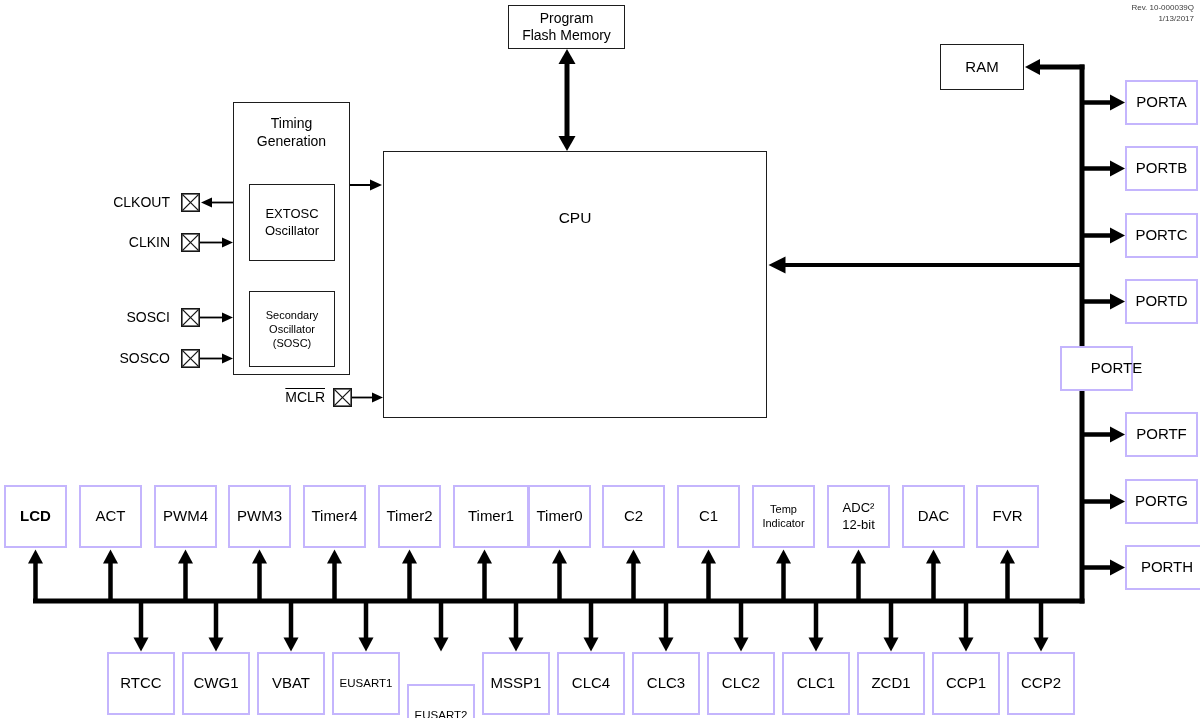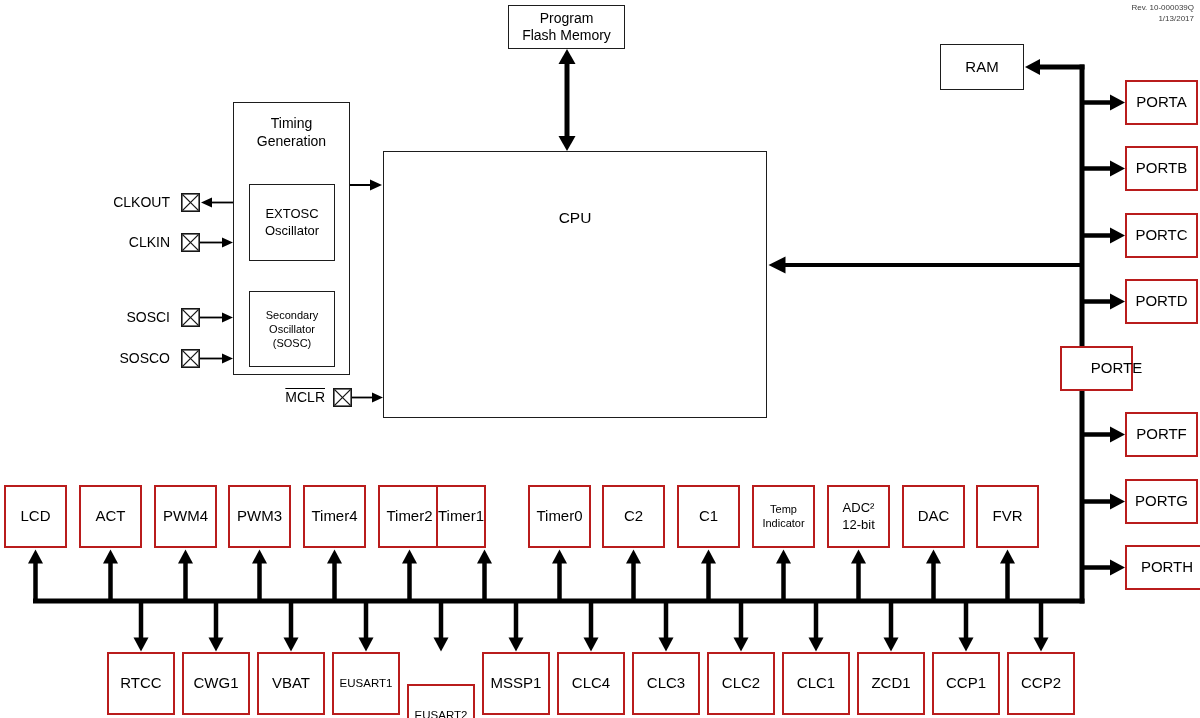--- a/index.html
+++ b/index.html
@@ -1,19 +1,19 @@
 <!DOCTYPE html>
 <html><head>
 <meta charset="utf-8">
 <style>
   html,body{margin:0;padding:0;background:#fff}
   #canvas{position:relative;width:1200px;height:718px;background:#ffffff;
           font-family:"Liberation Sans",sans-serif;color:#000;overflow:hidden}
   #wires{position:absolute;left:0;top:0;z-index:0}
-  .box{position:absolute;z-index:1;background:#fff;border:2px solid #b91c1c;
+  .box{position:absolute;z-index:1;background:#fff;border:2px solid #c4b5fd;
        display:flex;align-items:center;justify-content:center;text-align:center;
        white-space:pre-line;font-size:15px;line-height:1.25;box-sizing:border-box;color:#000}
   .box.lg{border:1.5px solid #1d1d1d}
   .pin-label{position:absolute;z-index:1;text-align:right;font-size:14px;line-height:19px;
              white-space:nowrap;color:#000}
   .pin-label.bar{text-decoration:overline}
   .rev{position:absolute;top:3px;right:6px;text-align:right;font-size:8px;line-height:1.35;
        color:#3c3c3c;z-index:1}
 </style>
 </head>
@@ -165,27 +165,27 @@
   </div>
 
 <div class="box" style="left: 1125px; top: 80px; width: 73px; height: 45px;"><span>PORTA</span></div>
     <div class="box" style="left: 1125px; top: 146px; width: 73px; height: 45px;"><span>PORTB</span></div>
     <div class="box" style="left: 1125px; top: 213px; width: 73px; height: 45px;"><span>PORTC</span></div>
     <div class="box" style="left: 1125px; top: 279px; width: 73px; height: 45px;"><span>PORTD</span></div>
     <div class="box" style="left: 1060px; top: 346px; width: 73px; height: 45px; padding-left: 40px;"><span>PORTE</span></div>
     <div class="box" style="left: 1125px; top: 412px; width: 73px; height: 45px;"><span>PORTF</span></div>
     <div class="box" style="left: 1125px; top: 479px; width: 73px; height: 45px;"><span>PORTG</span></div>
     <div class="box" style="left: 1125px; top: 545px; width: 84px; height: 45px;"><span>PORTH</span></div>
-    <div class="box" style="left: 4px; top: 485px; width: 63px; height: 63px;"><span>LCD</span></div>
+    <div class="box" style="left: 4px; top: 485px; width: 63px; height: 63px; font-weight: bold;"><span>LCD</span></div>
     <div class="box" style="left: 79px; top: 485px; width: 63px; height: 63px;"><span>ACT</span></div>
     <div class="box" style="left: 154px; top: 485px; width: 63px; height: 63px;"><span>PWM4</span></div>
     <div class="box" style="left: 228px; top: 485px; width: 63px; height: 63px;"><span>PWM3</span></div>
     <div class="box" style="left: 303px; top: 485px; width: 63px; height: 63px;"><span>Timer4</span></div>
     <div class="box" style="left: 378px; top: 485px; width: 63px; height: 63px;"><span>Timer2</span></div>
-    <div class="box" style="left: 436px; top: 485px; width: 50px; height: 63px;"><span>Timer1</span></div>
+    <div class="box" style="left: 453px; top: 485px; width: 76px; height: 63px;"><span>Timer1</span></div>
     <div class="box" style="left: 528px; top: 485px; width: 63px; height: 63px;"><span>Timer0</span></div>
     <div class="box" style="left: 602px; top: 485px; width: 63px; height: 63px;"><span>C2</span></div>
     <div class="box" style="left: 677px; top: 485px; width: 63px; height: 63px;"><span>C1</span></div>
     <div class="box" style="left: 752px; top: 485px; width: 63px; height: 63px;"><span style="font-size: 11px;">Temp
 Indicator</span></div>
     <div class="box" style="left: 827px; top: 485px; width: 63px; height: 63px;"><span style="font-size: 13px;">ADC²
 12-bit</span></div>
     <div class="box" style="left: 902px; top: 485px; width: 63px; height: 63px;"><span>DAC</span></div>
     <div class="box" style="left: 976px; top: 485px; width: 63px; height: 63px;"><span>FVR</span></div>
     <div class="box" style="left: 107px; top: 652px; width: 68px; height: 63px;"><span>RTCC</span></div>

